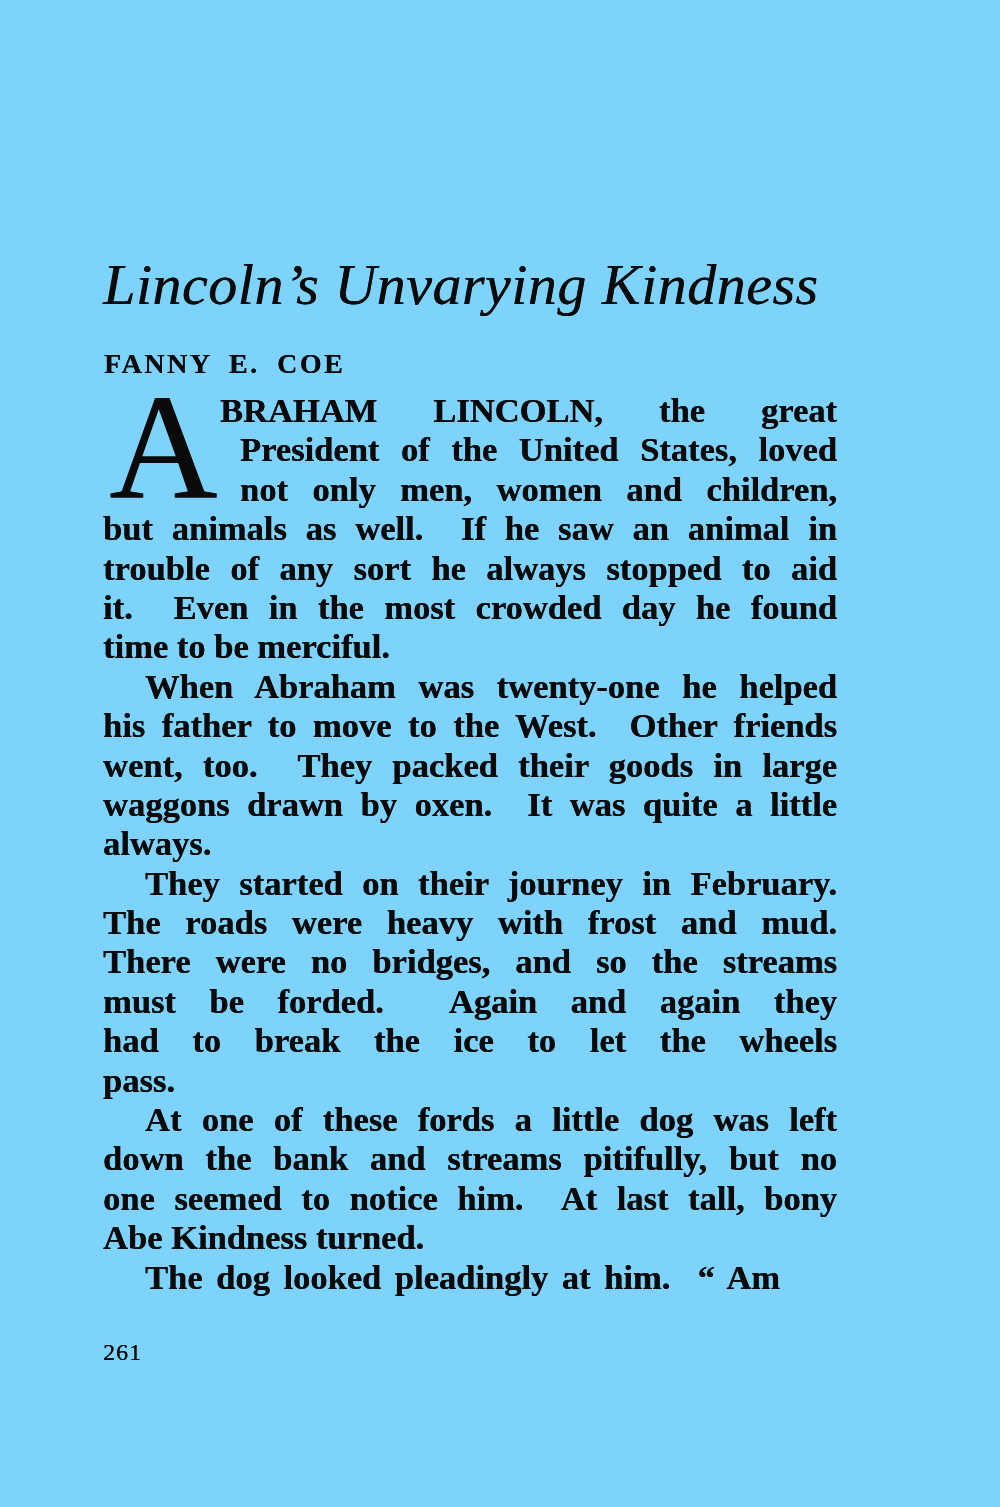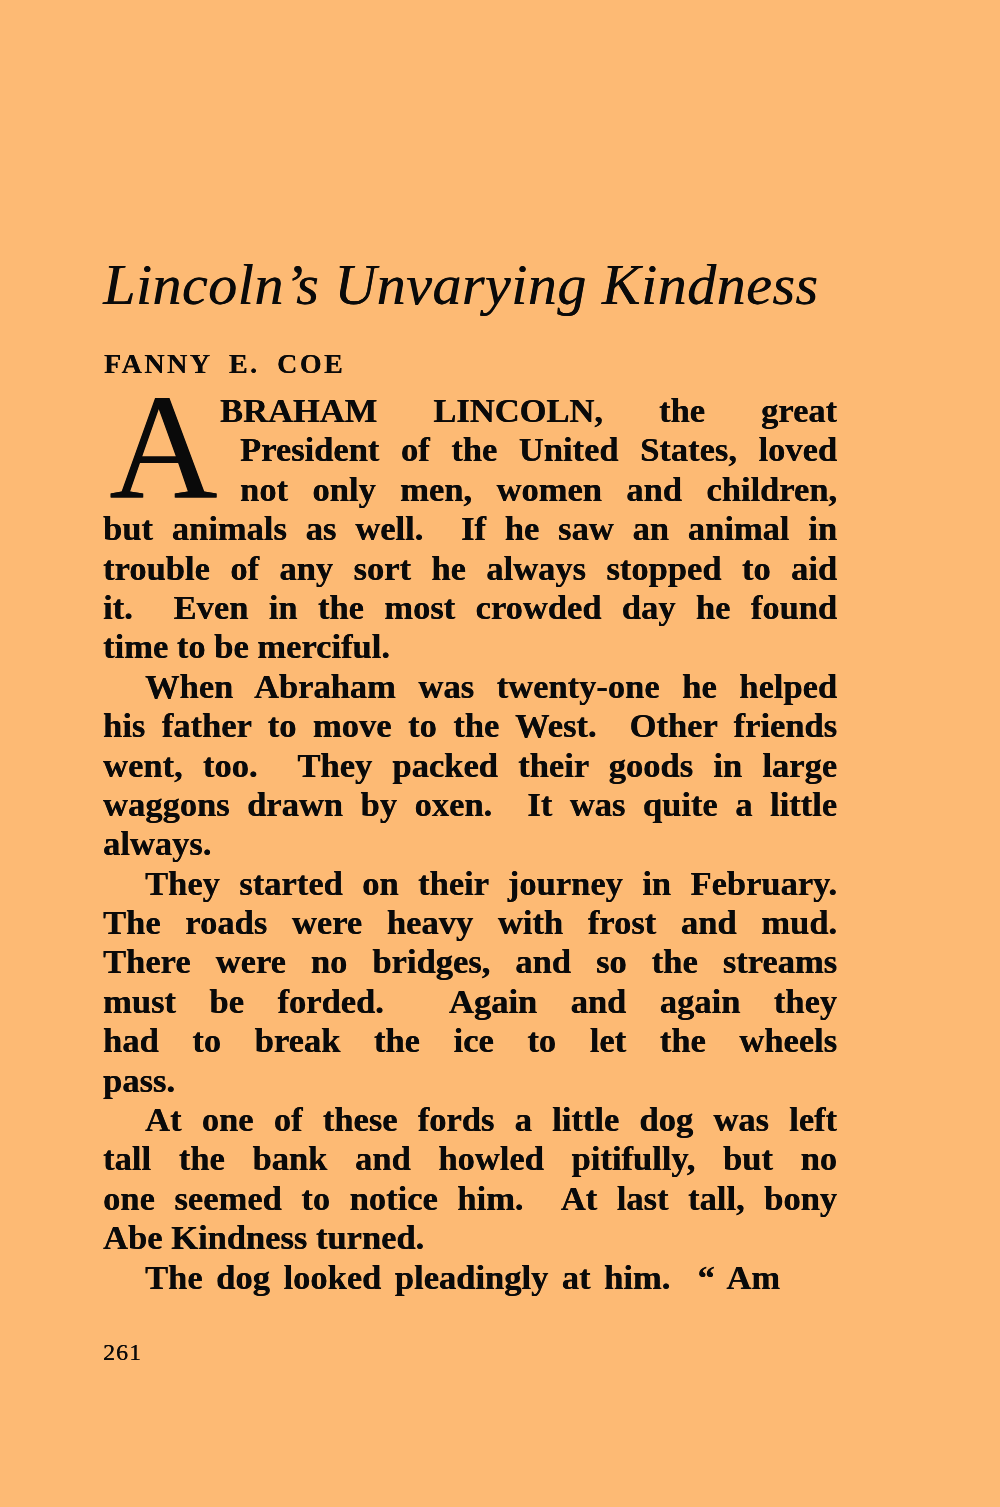--- a/index.html
+++ b/index.html
@@ -4,21 +4,21 @@
 <style>
   html, body {
     margin: 0;
     padding: 0;
     background: #ffffff;
   }
   .page {
     position: relative;
     width: 1000px;
     height: 1507px;
-    background: #fdba74;
+    background: #7dd3fc;
     font-family: "Liberation Serif", serif;
     color: #0a0a0a;
     overflow: hidden;
   }
   .title {
     position: absolute;
     left: 103px;
     top: 252px;
     width: 780px;
     margin: 0;
@@ -105,20 +105,20 @@
         <div class="line j">went, too.&nbsp; They packed their goods in large</div>
         <div class="line j">waggons drawn by oxen.&nbsp; It was quite a little</div>
         <div class="line">always.</div>
         <div class="line j" style="padding-left: 42px;">They started on their journey in February.</div>
         <div class="line j">The roads were heavy with frost and mud.</div>
         <div class="line j">There were no bridges, and so the streams</div>
         <div class="line j">must be forded.&nbsp; Again and again they</div>
         <div class="line j">had to break the ice to let the wheels</div>
         <div class="line">pass.</div>
         <div class="line j" style="padding-left: 42px;">At one of these fords a little dog was left</div>
-        <div class="line j">tall the bank and howled pitifully, but no</div>
+        <div class="line j">down the bank and streams pitifully, but no</div>
         <div class="line j">one seemed to notice him.&nbsp; At last tall, bony</div>
         <div class="line">Abe Kindness turned.</div>
         <div class="line j" style="padding-left: 42px; padding-right: 57px;">The dog looked pleadingly at him.&nbsp; “ Am</div>
       </div>
   </div>
   <div class="pageno">261</div>
 </div>
 
 </body></html>

